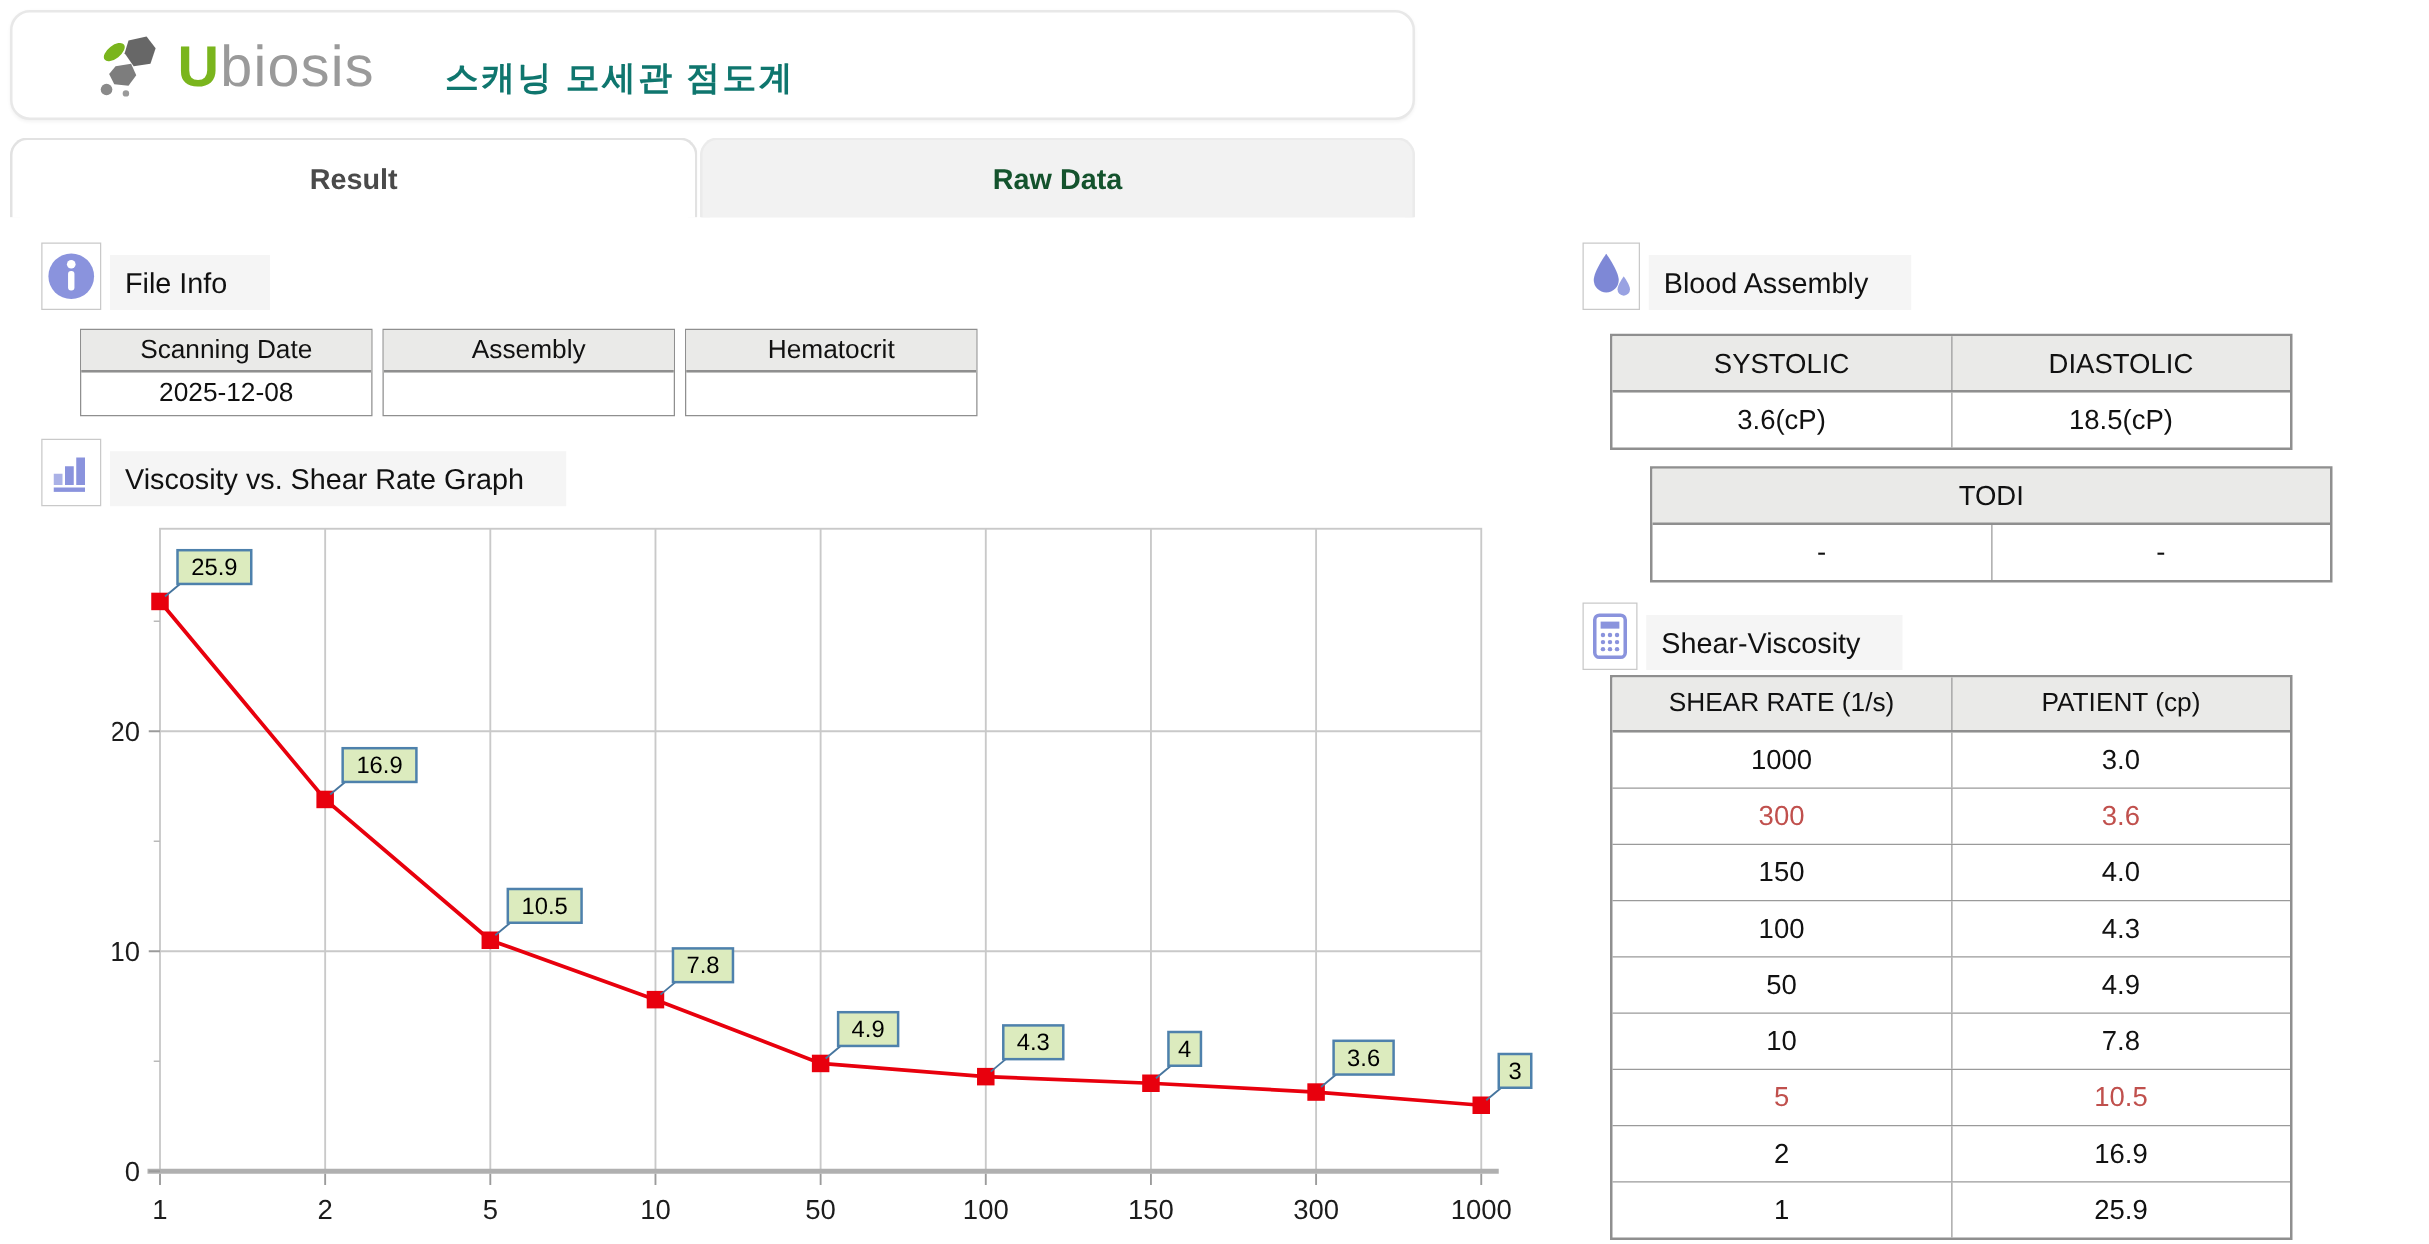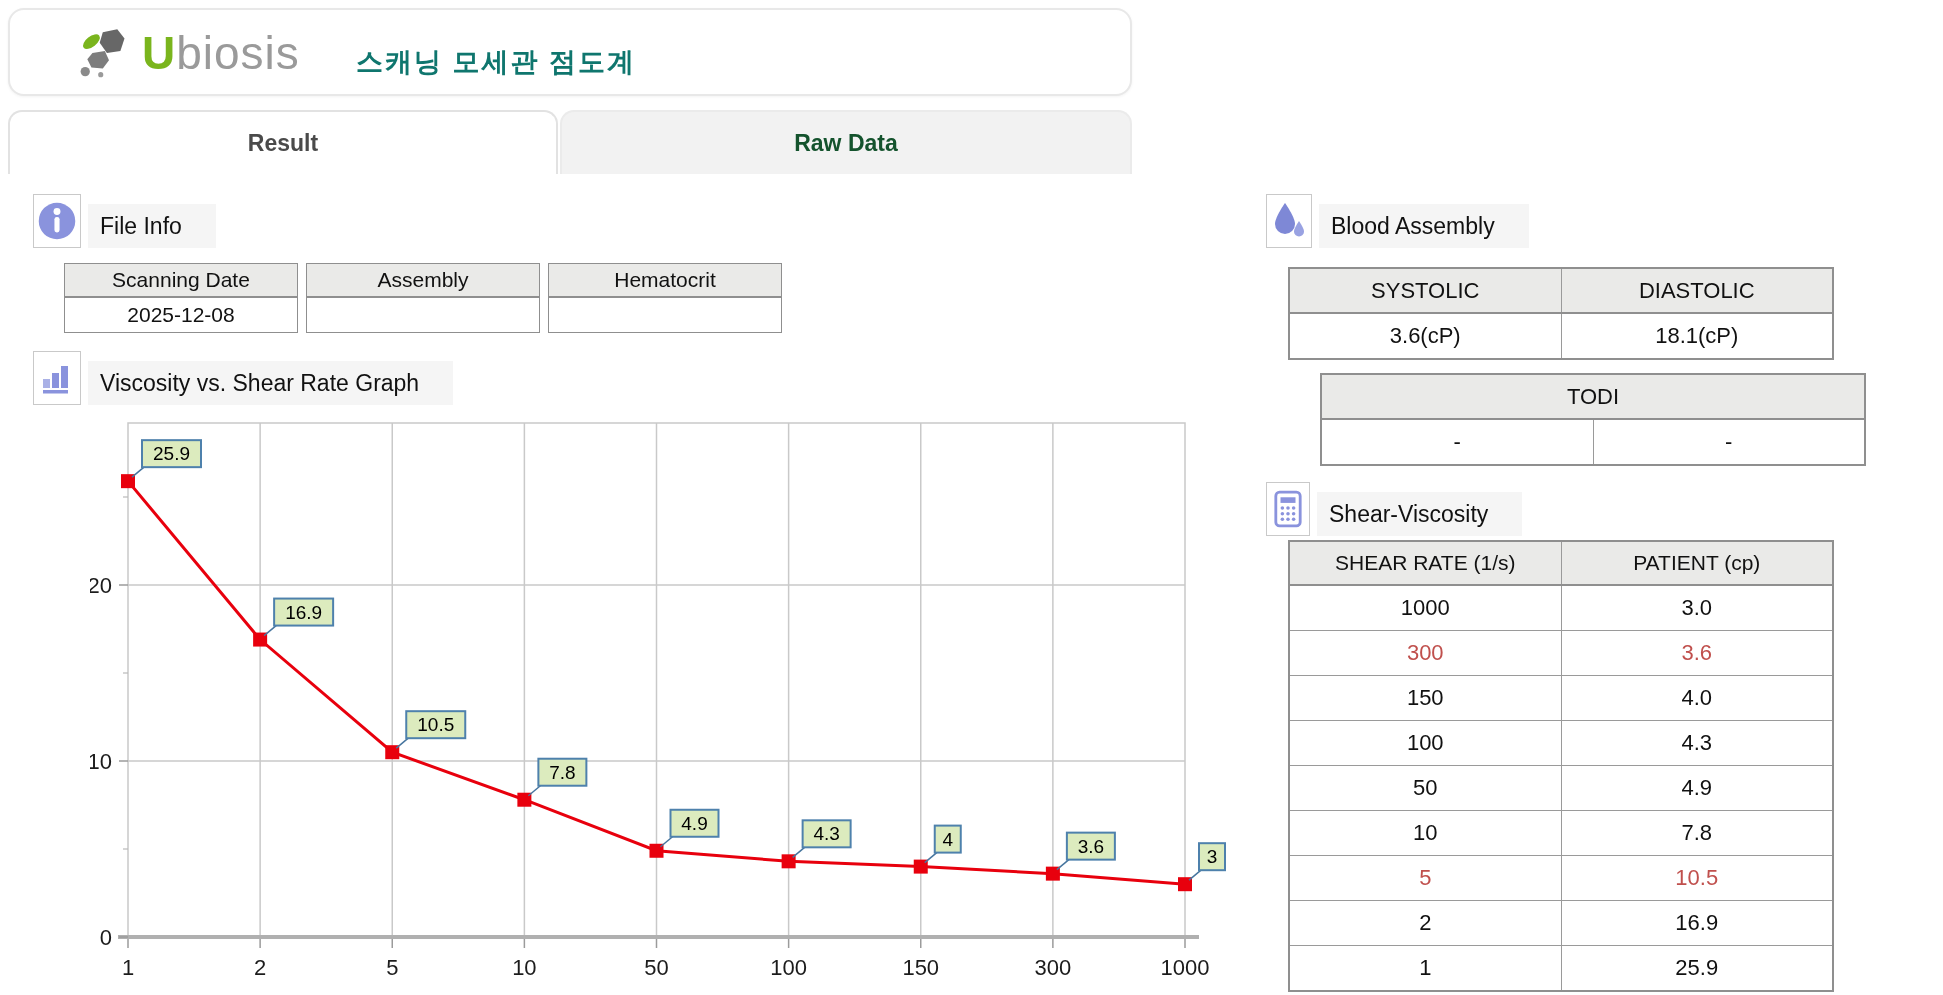--- a/index.html
+++ b/index.html
@@ -216,21 +216,21 @@
   <div class="section-label">Blood Assembly</div>
 </div>
 
 <div class="bv-table" style="top:267px;">
   <div class="bv-head">
     <div class="bv-cell">SYSTOLIC</div>
     <div class="bv-cell">DIASTOLIC</div>
   </div>
   <div class="bv-vals">
     <div class="bv-cell">3.6(cP)</div>
-    <div class="bv-cell">18.1(cP)</div>
+    <div class="bv-cell">18.5(cP)</div>
   </div>
 </div>
 
 <div class="bv-table" style="top:373px;margin-left:32px;">
   <div class="bv-head">
     <div class="bv-cell">TODI</div>
   </div>
   <div class="bv-vals">
     <div class="bv-cell">-</div>
     <div class="bv-cell">-</div>

